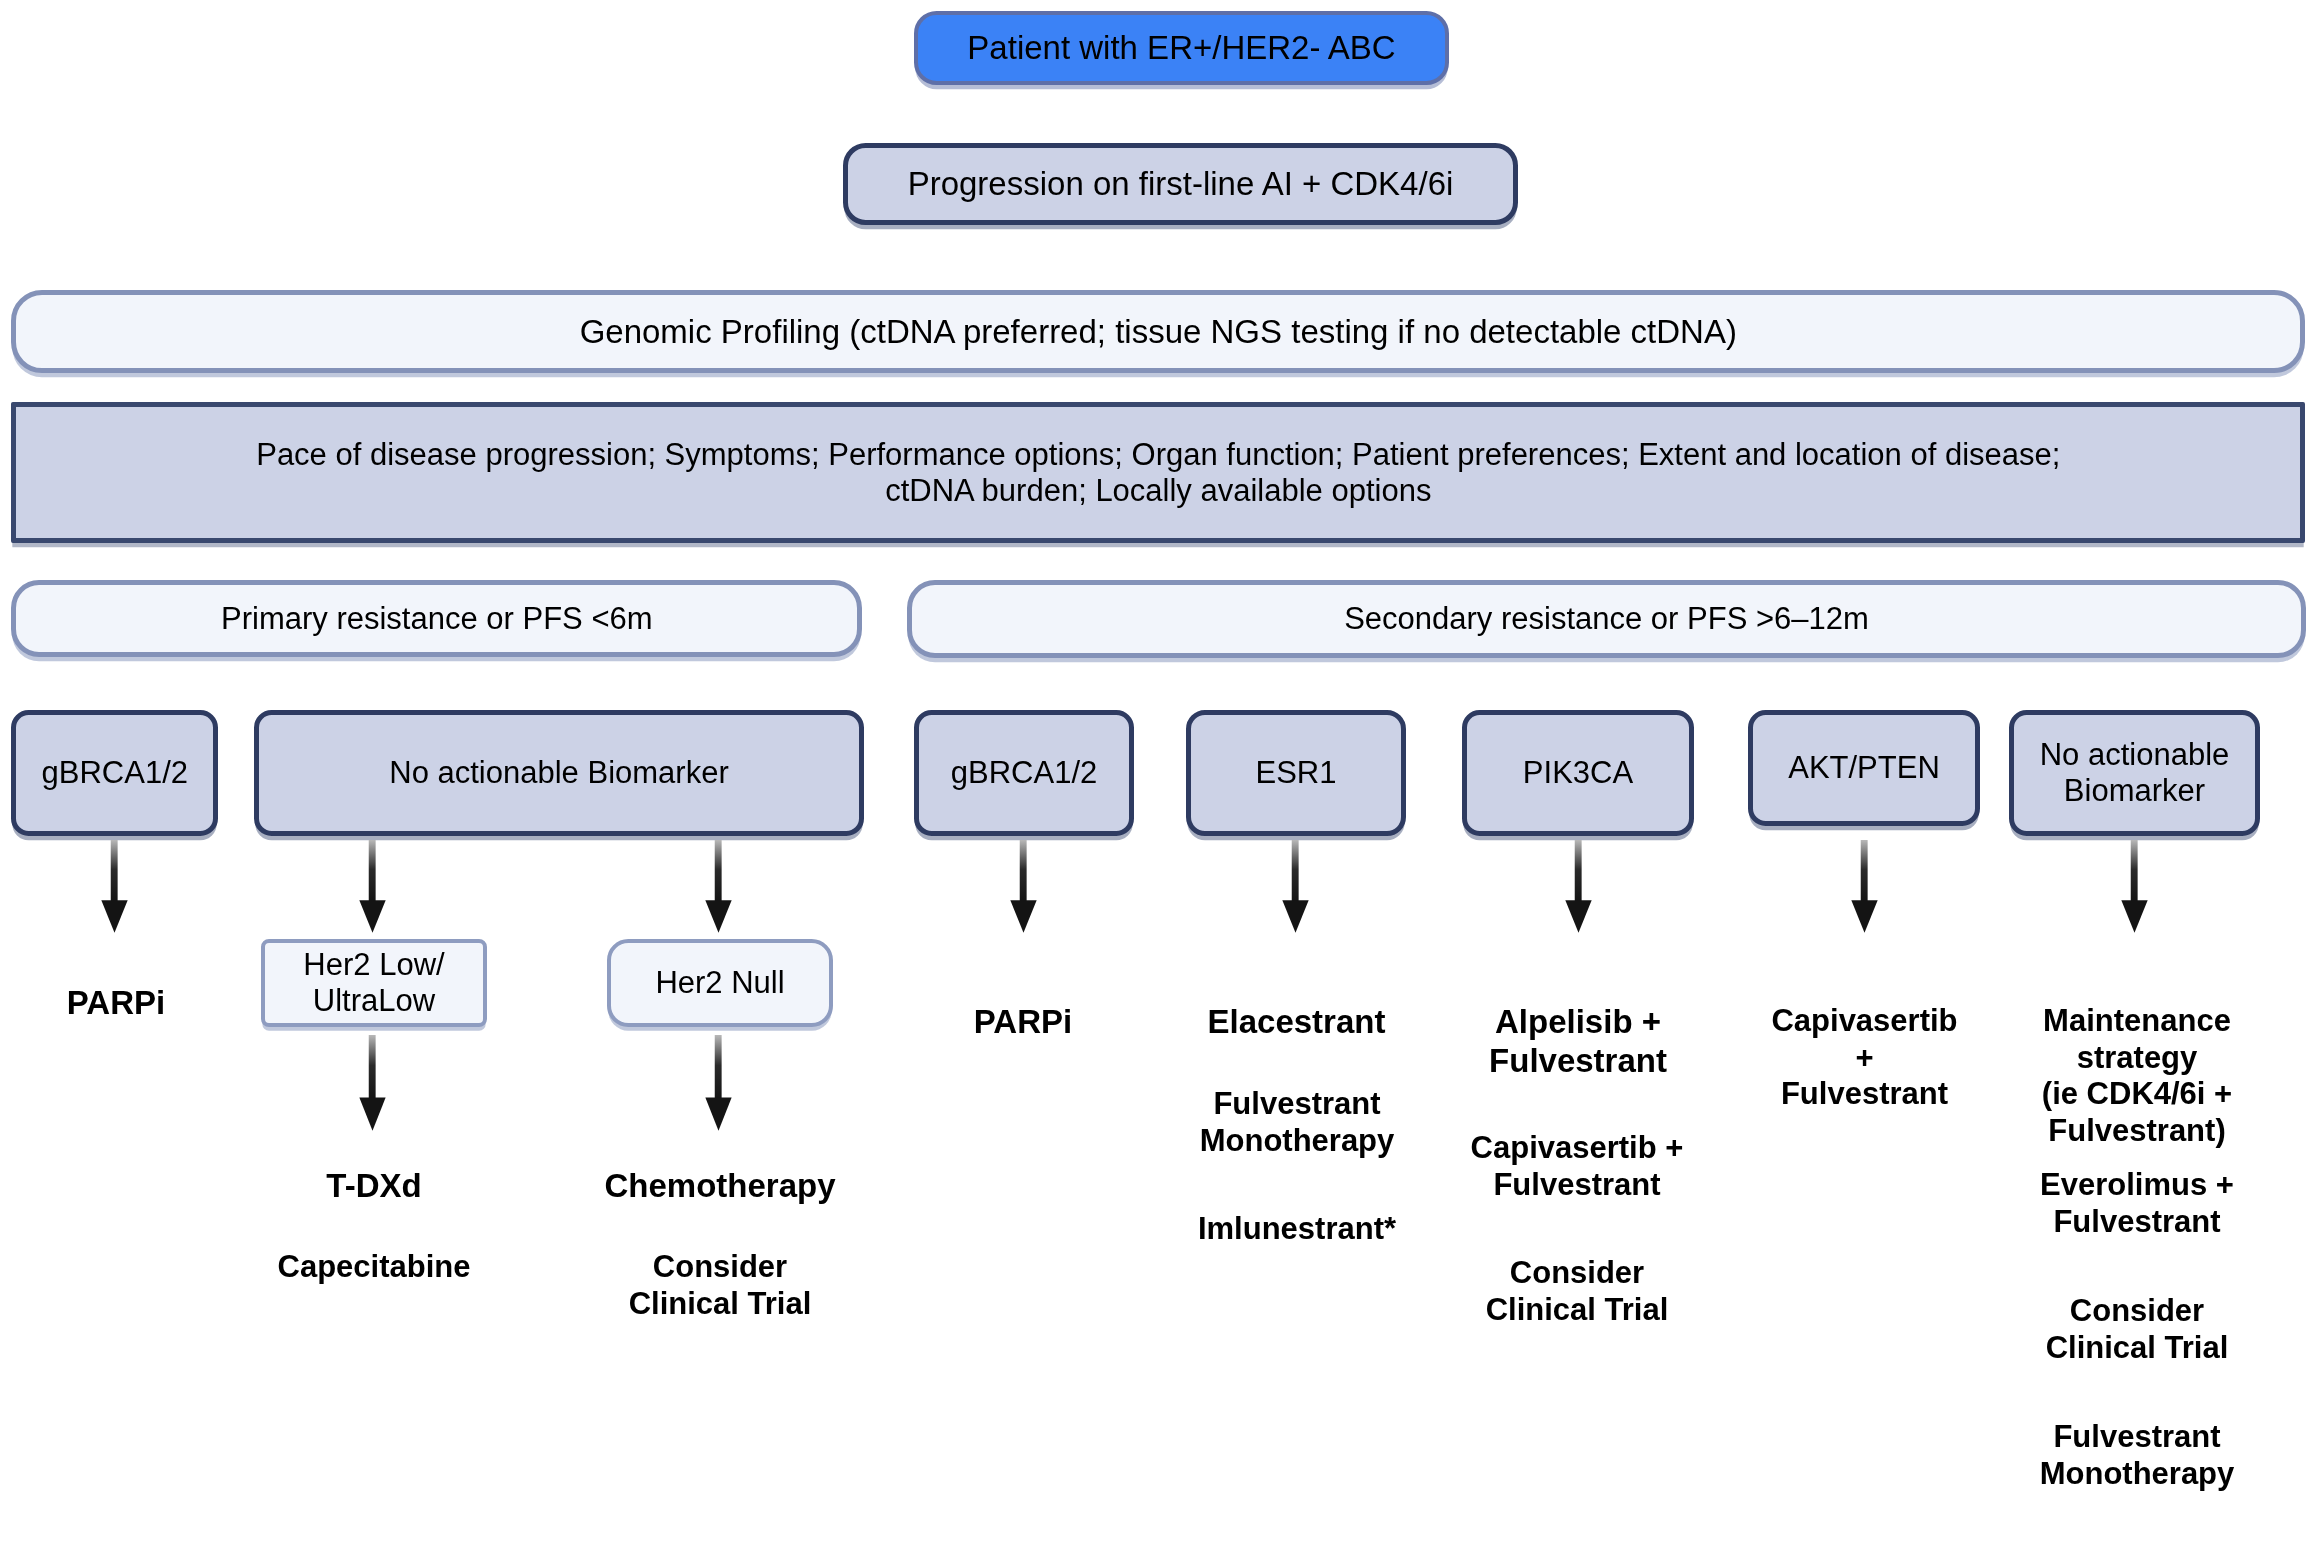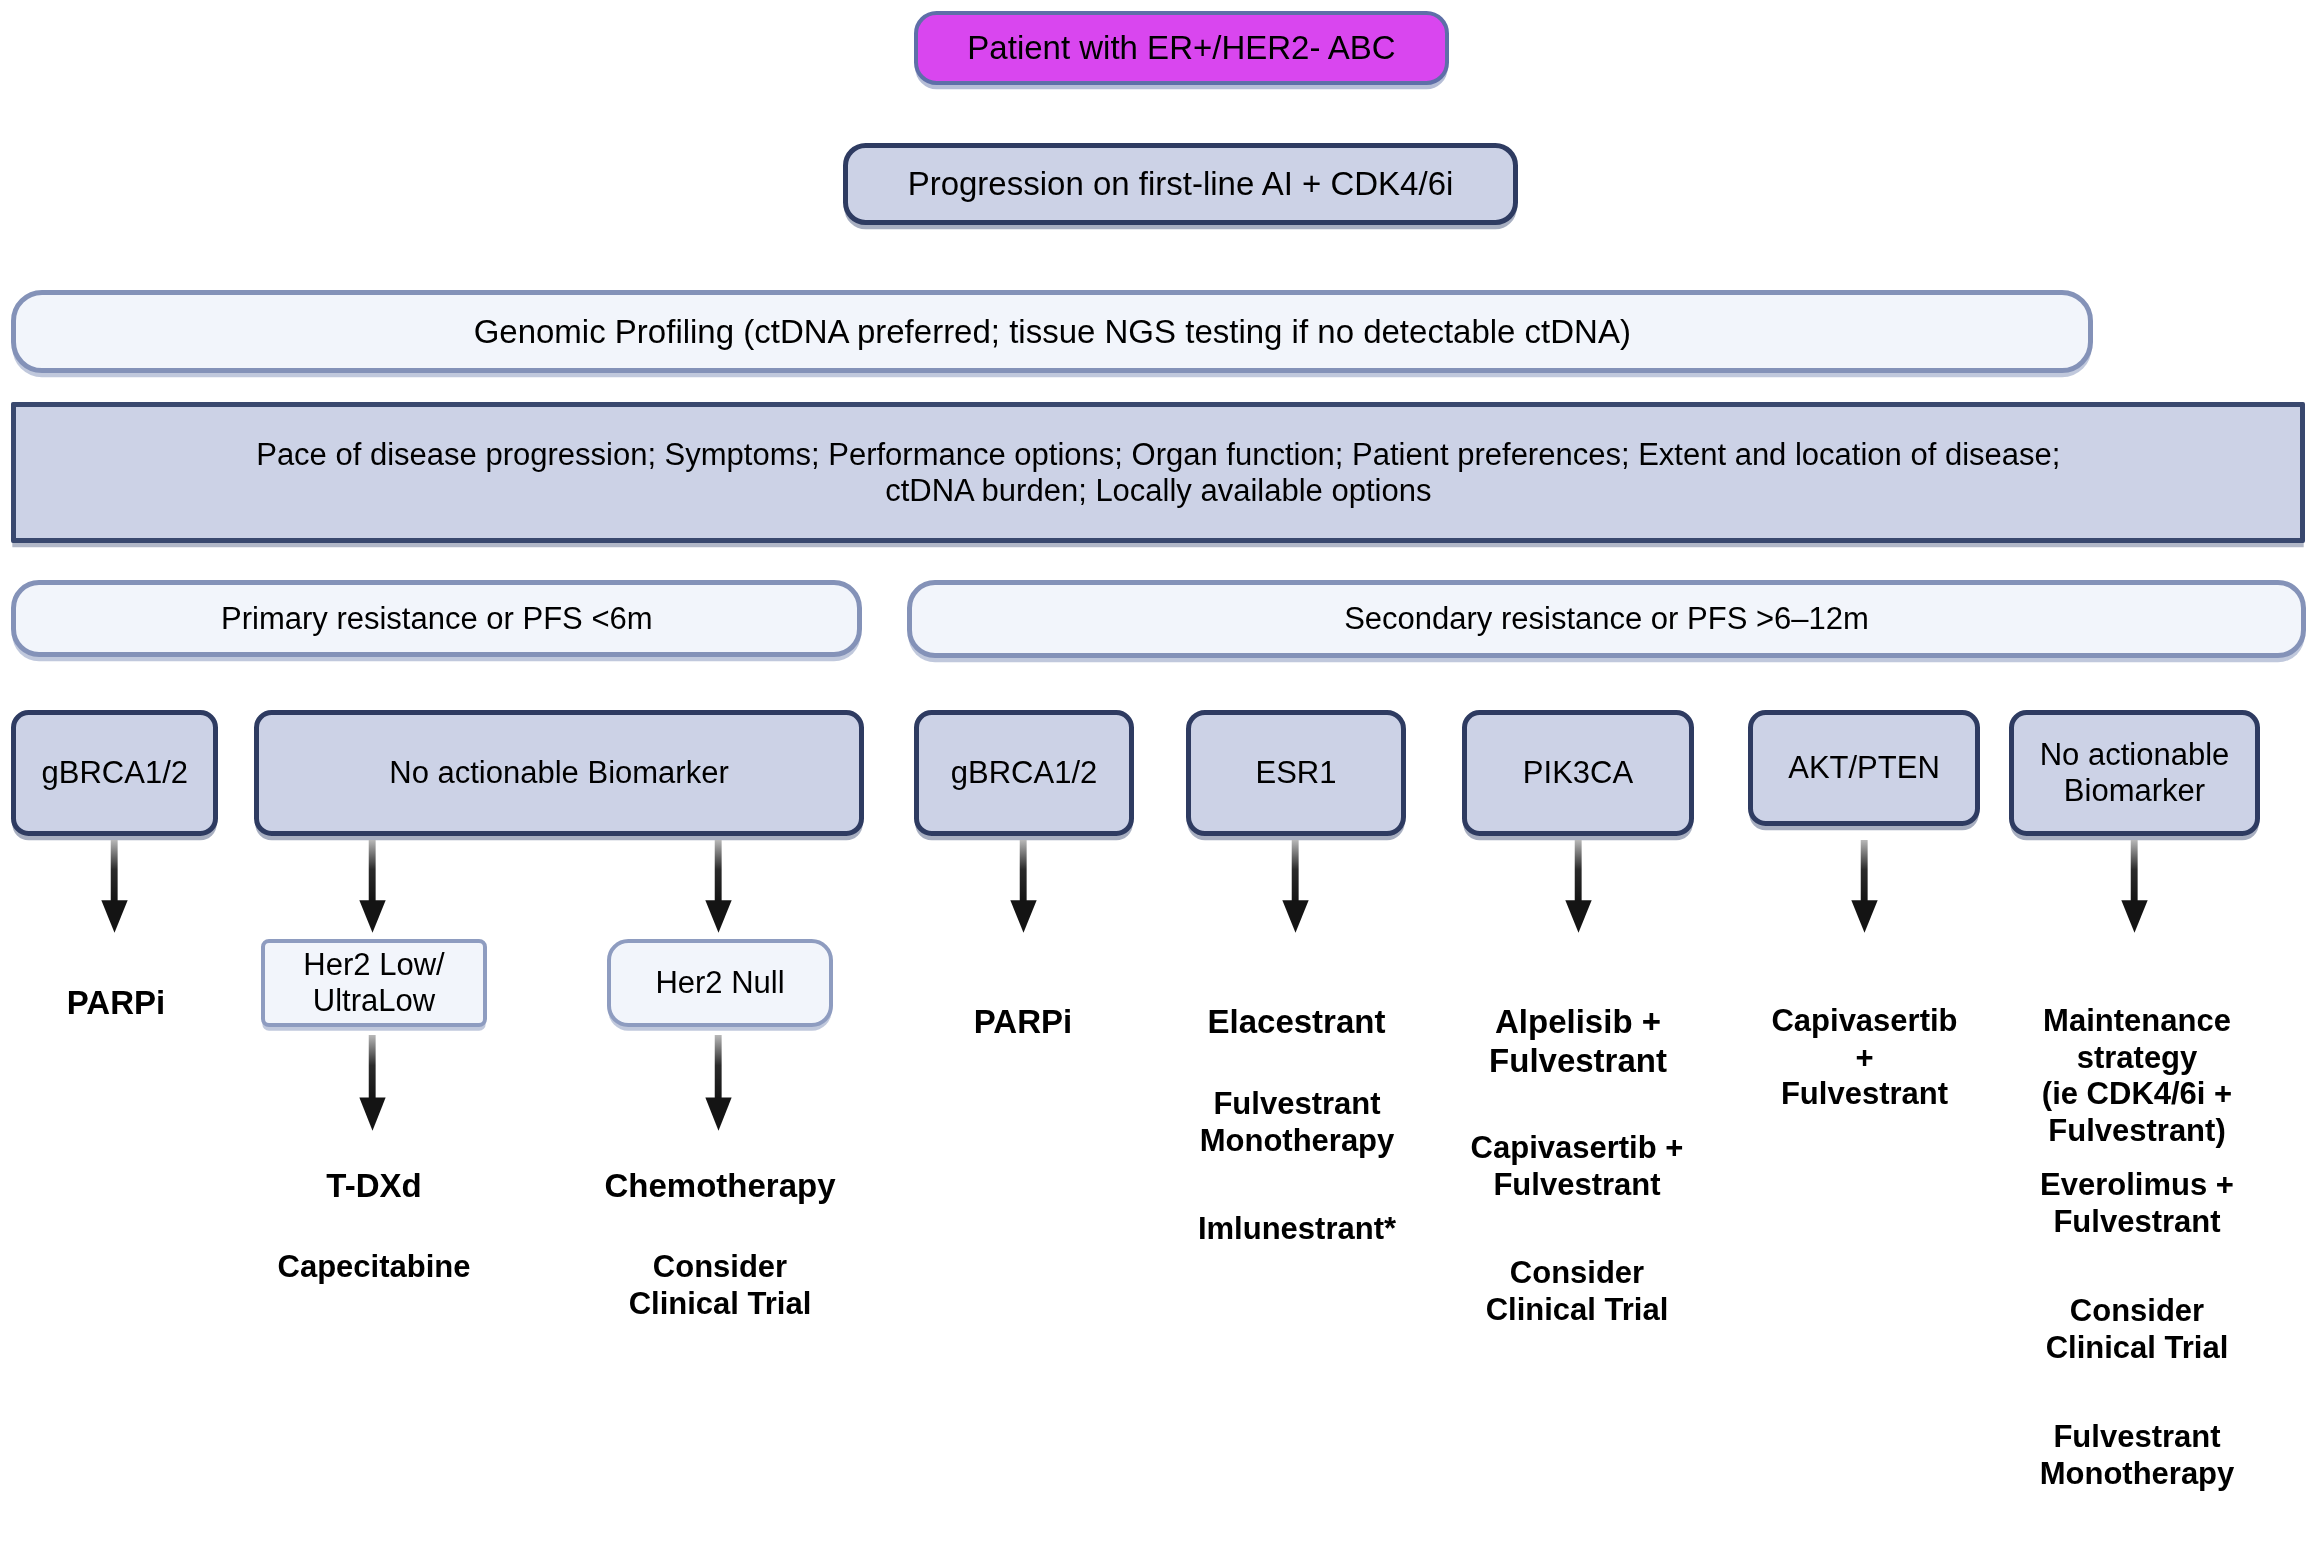--- a/index.html
+++ b/index.html
@@ -5,21 +5,21 @@
   html,body{margin:0;padding:0;background:#ffffff;}
   body{font-family:"Liberation Sans","DejaVu Sans",sans-serif;color:#000;}
   #canvas{position:relative;width:2319px;height:1568px;background:#fff;overflow:hidden;}
 
   
   .node{position:absolute;box-sizing:border-box;display:flex;align-items:center;
         justify-content:center;text-align:center;line-height:1.15;}
   .node .lbl{display:block;width:100%;padding:0 8.8px;}
 
   
-  .v-light{background:#d946ef;border:4.4px solid #5e6fa8;border-radius:22.6px;
+  .v-light{background:#3b82f6;border:4.4px solid #5e6fa8;border-radius:22.6px;
            box-shadow:0 5.6px 0 -1.3px rgba(120,135,180,.55);}
   .v-dark{background:#ccd2e6;border:5.6px solid #2e3b61;border-radius:22.6px;
           box-shadow:0 5.6px 0 -1.3px rgba(60,75,115,.45);}
   .v-pale{background:#f2f5fb;border:5px solid #8492b8;border-radius:31px;
           box-shadow:0 5.6px 0 -1.3px rgba(130,145,185,.5);}
   .v-rect{background:#ccd2e6;border:5.6px solid #39486e;border-radius:1.9px;
           box-shadow:0 5.6px 0 -1.3px rgba(60,75,115,.4);}
   .v-small-pale{background:#f2f5fb;border:4.4px solid #8e9cc0;border-radius:21.3px;
           box-shadow:0 5px 0 -1.3px rgba(130,145,185,.5);}
 
@@ -40,21 +40,21 @@
 <div id="canvas">
 
   <div class="node v-light" style="left:914px;top:11.3px;width:535px;height:74px;font-size:33px;">
     <span class="lbl">Patient with ER+/HER2- ABC</span>
   </div>
 
   <div class="node v-dark" style="left:843px;top:143px;width:675px;height:82px;font-size:33px;">
     <span class="lbl">Progression on first-line AI + CDK4/6i</span>
   </div>
 
-  <div class="node v-pale" style="left:11.3px;top:290px;width:2082px;height:83px;font-size:33px;">
+  <div class="node v-pale" style="left:11.3px;top:290px;width:2294px;height:83px;font-size:33px;">
     <span class="lbl">Genomic Profiling (ctDNA preferred; tissue NGS testing if no detectable ctDNA)</span>
   </div>
 
   <div class="node v-rect" style="left:11.3px;top:402px;width:2294px;height:141px;font-size:31px;flex-direction:column;justify-content:center;">
     <span class="lbl">Pace of disease progression;  Symptoms;  Performance options;  Organ function;  Patient preferences;  Extent and location of disease;</span>
     <span class="lbl">ctDNA burden;  Locally available options</span>
   </div>
 
   <div class="node v-pale" style="left:11.3px;top:580px;width:851px;height:77px;font-size:31px;border-radius:28px;">
     <span class="lbl">Primary resistance or PFS &lt;6m</span>

